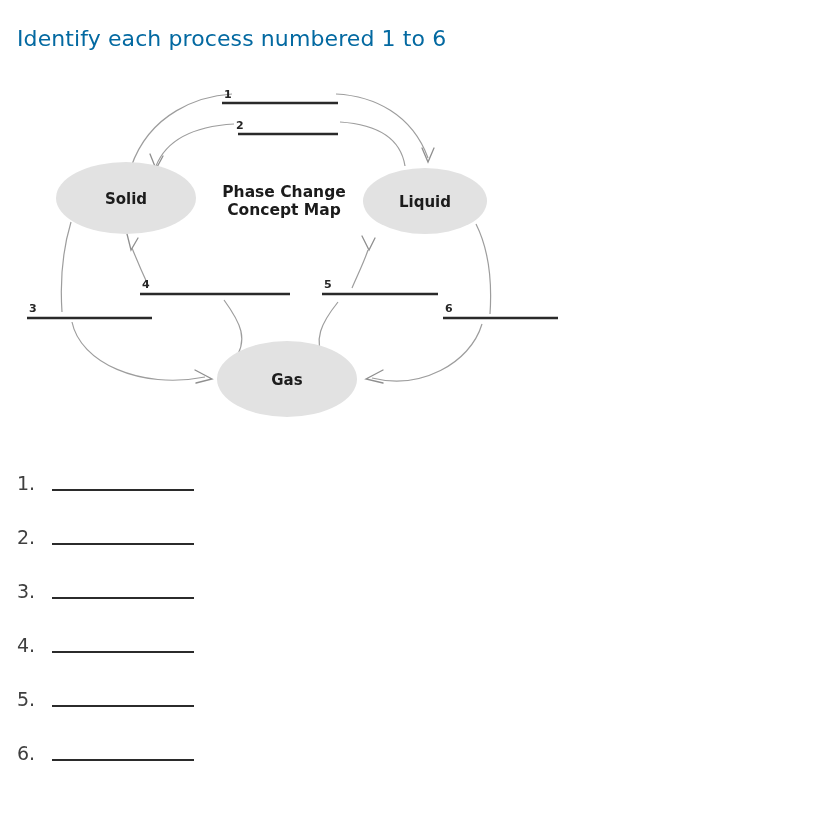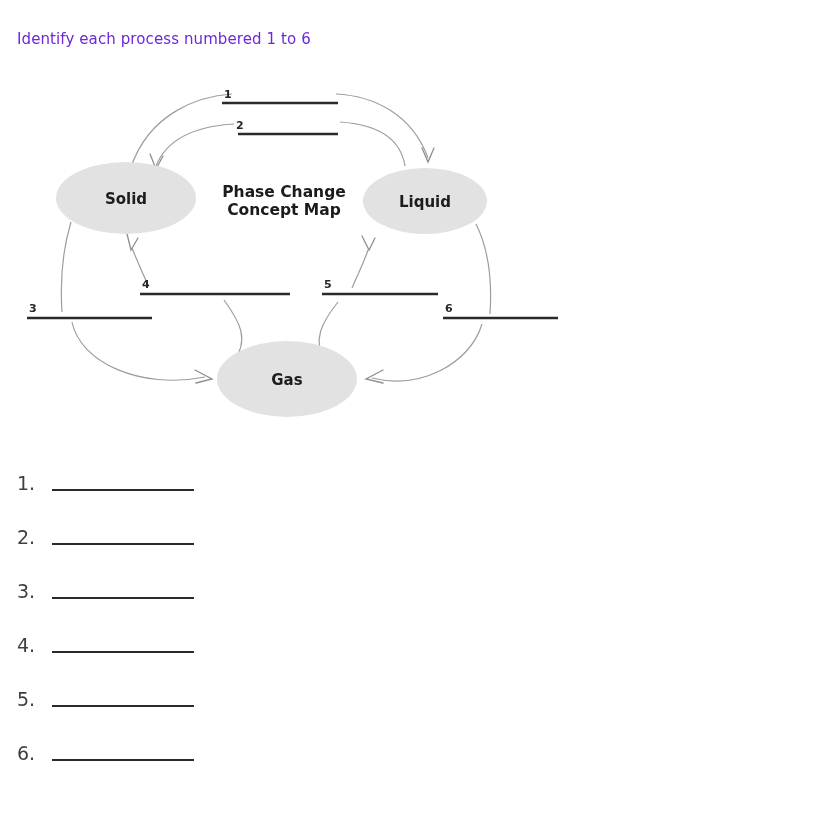--- a/index.html
+++ b/index.html
@@ -16,23 +16,23 @@
     font-family: "DejaVu Sans", sans-serif;
     color: #3d3d3d;
     -webkit-font-smoothing: antialiased;
   }
 
   
   #question-prompt {
     position: absolute;
     left: 17px;
     top: 26px;
-    font-size: 15px;
+    font-size: 22px;
     line-height: 26px;
-    color: #6d28d9;
+    color: #0369a1;
     letter-spacing: 0.1px;
     white-space: nowrap;
   }
 
   
   #concept-map {
     position: absolute;
     left: 0px;
     top: 72px;
     width: 600px;

